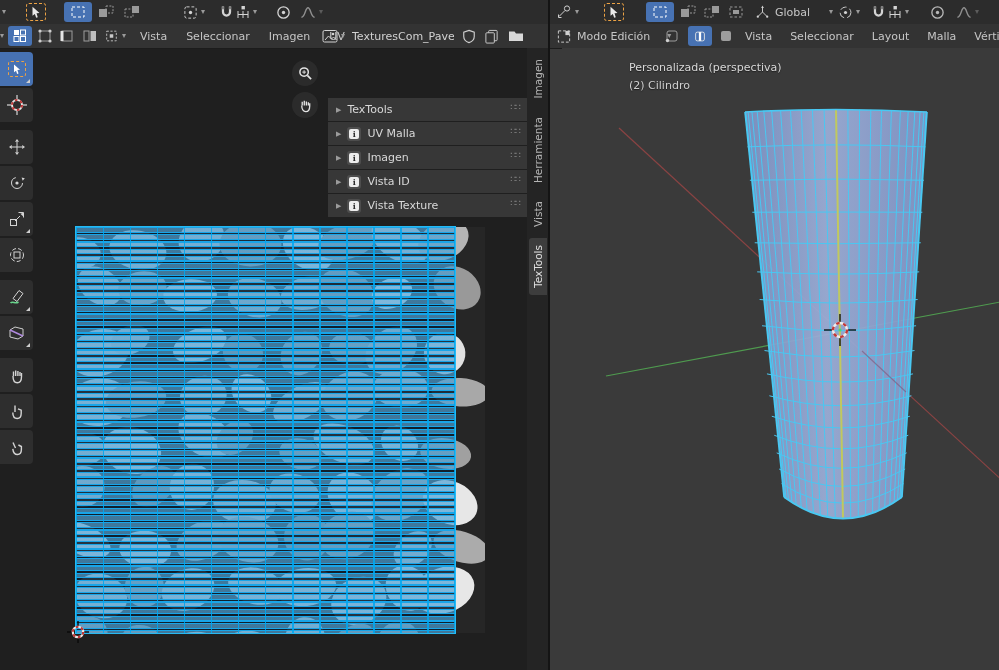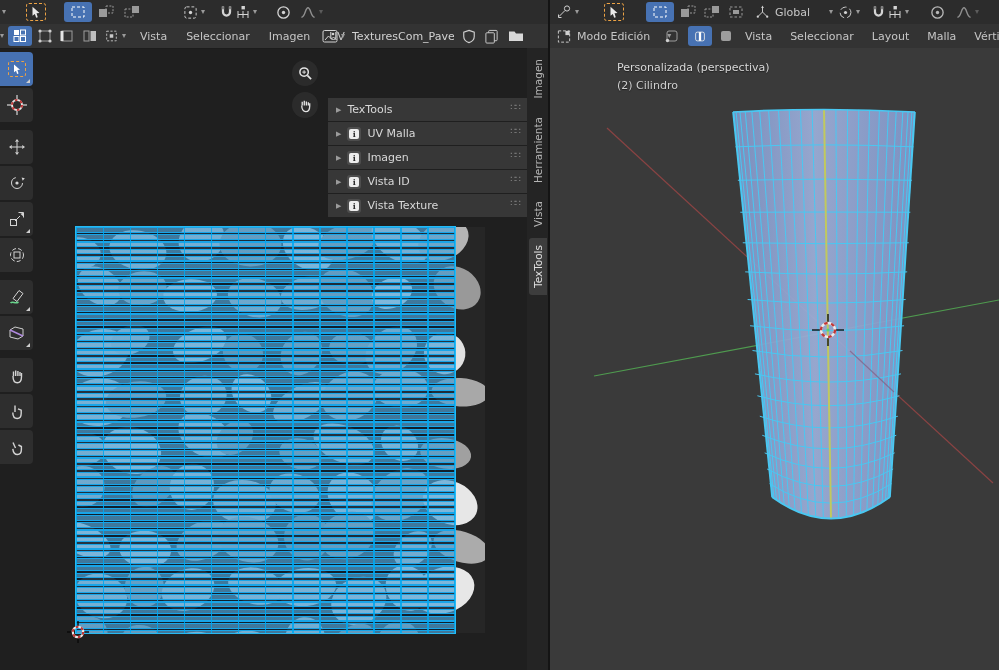--- a/index.html
+++ b/index.html
@@ -575,21 +575,21 @@
       <div class="hitem" style="left:193px;gap:14px">
         <span class="menu">Vista</span>
         <span class="menu">Seleccionar</span>
         <span class="menu">Layout</span>
         <span class="menu">Malla</span>
         <span class="menu">Vértice</span>
 
       </div>
     </div>
 
-    <div style="position:absolute;left:0;top:48px;width:387px;height:622px">
+    <div style="position:absolute;left:12px;top:48px;width:387px;height:622px">
       <svg id="vp" width="449" height="622">
           <rect x="0" y="0" width="449" height="622" fill="#3a3a3a"></rect>
           <line x1="57" y1="80" x2="443" y2="435" stroke="#8a4343" stroke-width="1.2"></line>
           <line x1="44" y1="328" x2="449" y2="252" stroke="#4f9b4f" stroke-width="1.2"></line>
           <linearGradient id="fg" x1="0" y1="0" x2="1" y2="0">
             <stop offset="0" stop-color="#7f95c7"></stop>
             <stop offset="0.45" stop-color="#9dafd9"></stop>
             <stop offset="1" stop-color="#8398cb"></stop>
           </linearGradient>
           <path d="M183 64 Q274 59 365 64 L340 449 Q281 492 222 449 Z" fill="url(#fg)" fill-opacity="0.93"></path>

